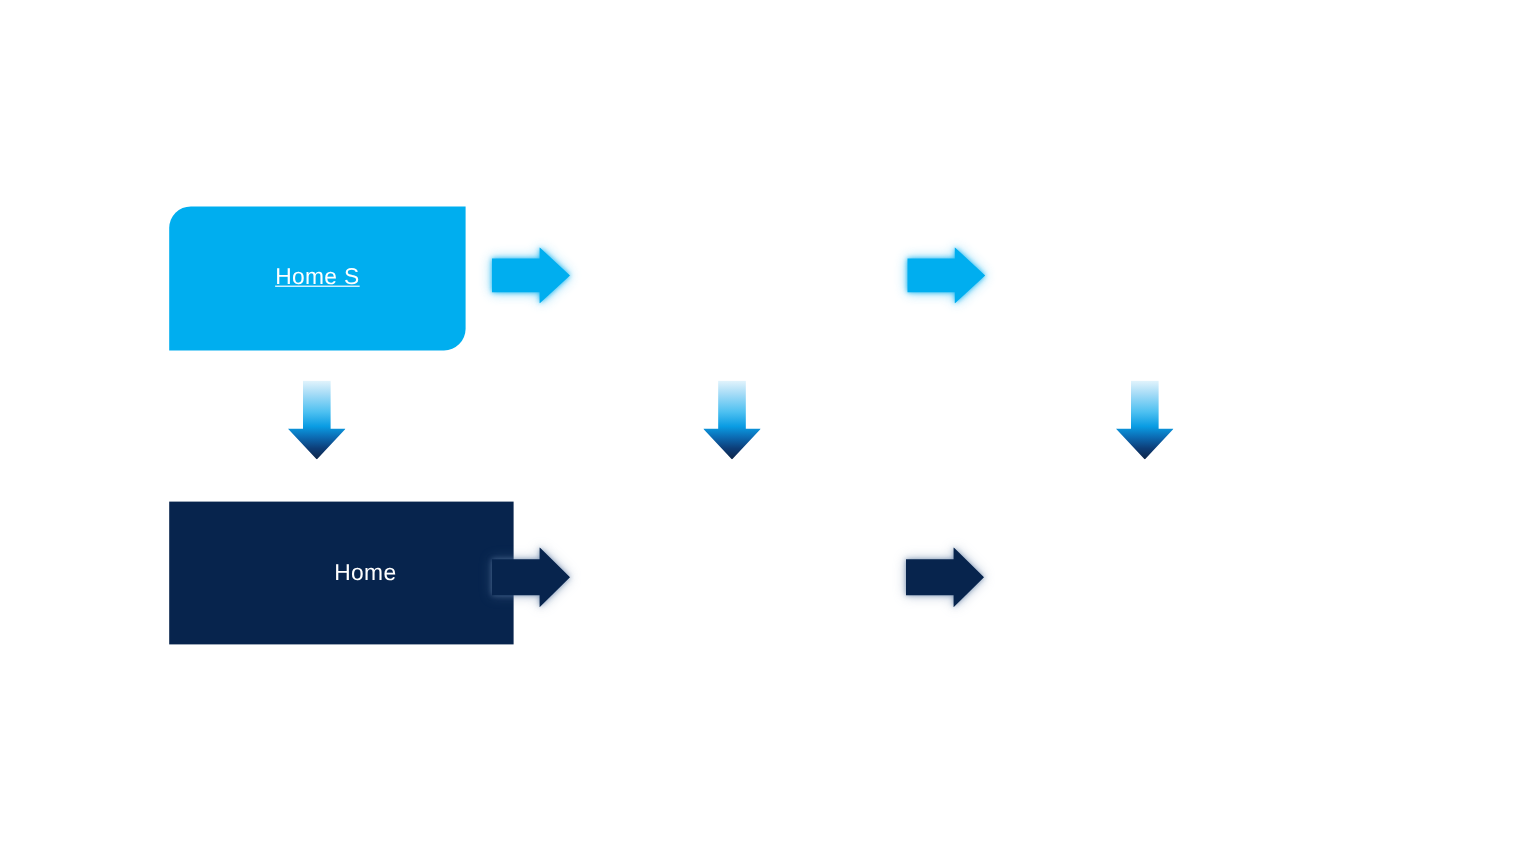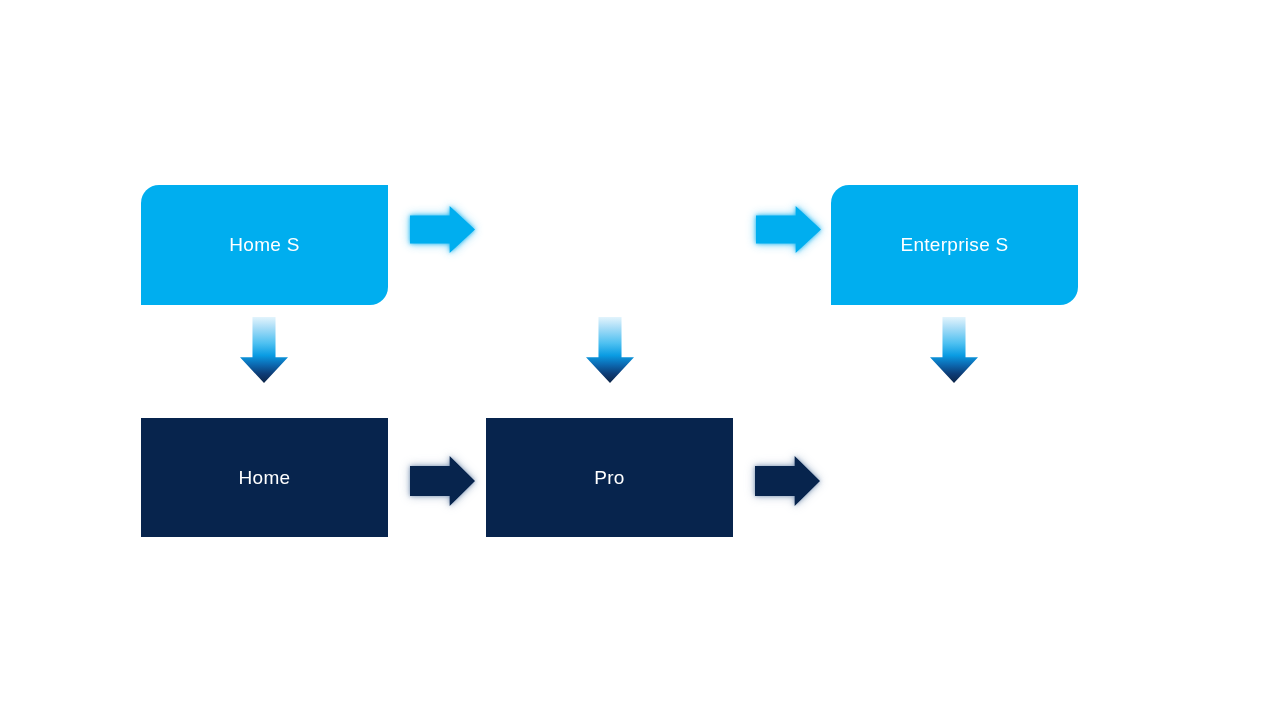--- a/index.html
+++ b/index.html
@@ -26,25 +26,26 @@
     font-size: 19px;
     letter-spacing: 0.3px;
   }
   .node-top {
     background: var(--light-blue, #00AEEF);
     border-radius: 18px 0 18px 0; 
   }
   .node-bottom {
     height: 119px;
     background: var(--dark-navy, #07244D);
+    padding-left: 40px;
   }
   .col1 { left: 141px; }
   .col2 { left: 486px; }
   .col3 { left: 831px; }
-  .row-top    { top: 185px; }
+  .row-top    { top: 172px; text-decoration: underline; }
   .row-bottom { top: 418px; }
 
   
   .rarrow-wrap {
     position: absolute;
     width: 65px;
     height: 47px;
   }
   .rarrow {
     width: 100%;
@@ -85,41 +86,35 @@
   .d3 { left: 930px; }
 </style>
 </head>
 <body>
 
 <div id="canvas">
 
   <div class="node node-top row-top col1">
     <span>Home S</span>
   </div>
-  <div class="node node-top row-top col3">
-    <span>Enterprise S</span>
-  </div>
 
   <div class="rarrow-wrap glow-light rtop1">
     <div class="rarrow rarrow-light"></div>
   </div>
   <div class="rarrow-wrap glow-light rtop2">
     <div class="rarrow rarrow-light"></div>
   </div>
 
   <div class="darrow d1"></div>
   <div class="darrow d2"></div>
   <div class="darrow d3"></div>
 
   <div class="node node-bottom row-bottom col1">
     <span>Home</span>
   </div>
-  <div class="node node-bottom row-bottom col2">
-    <span>Pro</span>
-  </div>
 
   <div class="rarrow-wrap glow-dark rbot1">
     <div class="rarrow rarrow-dark"></div>
   </div>
   <div class="rarrow-wrap glow-dark rbot2">
     <div class="rarrow rarrow-dark"></div>
   </div>
 
 </div>
 

